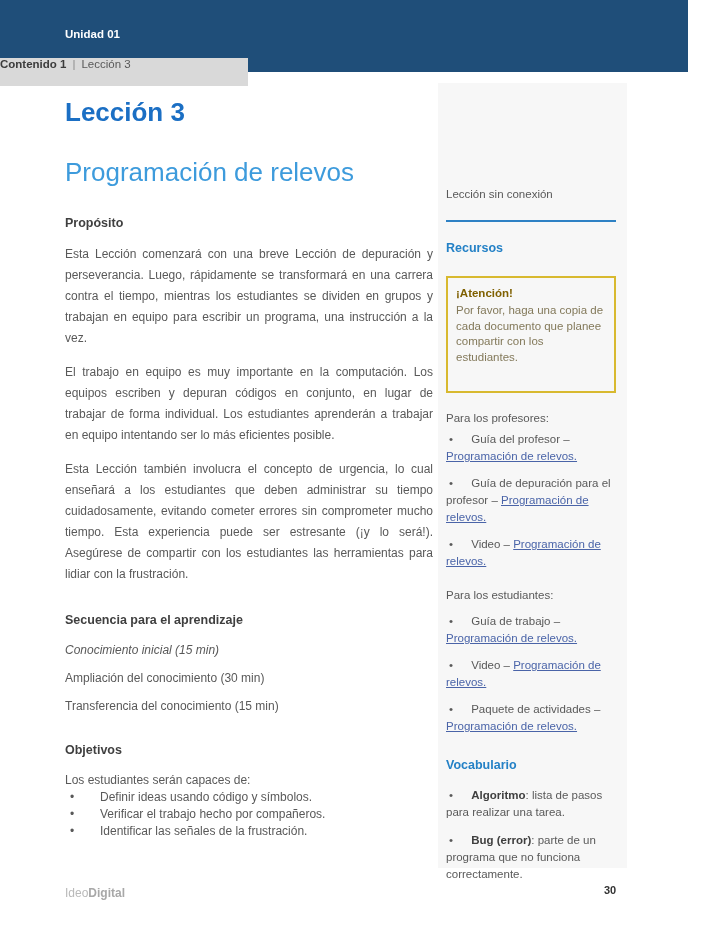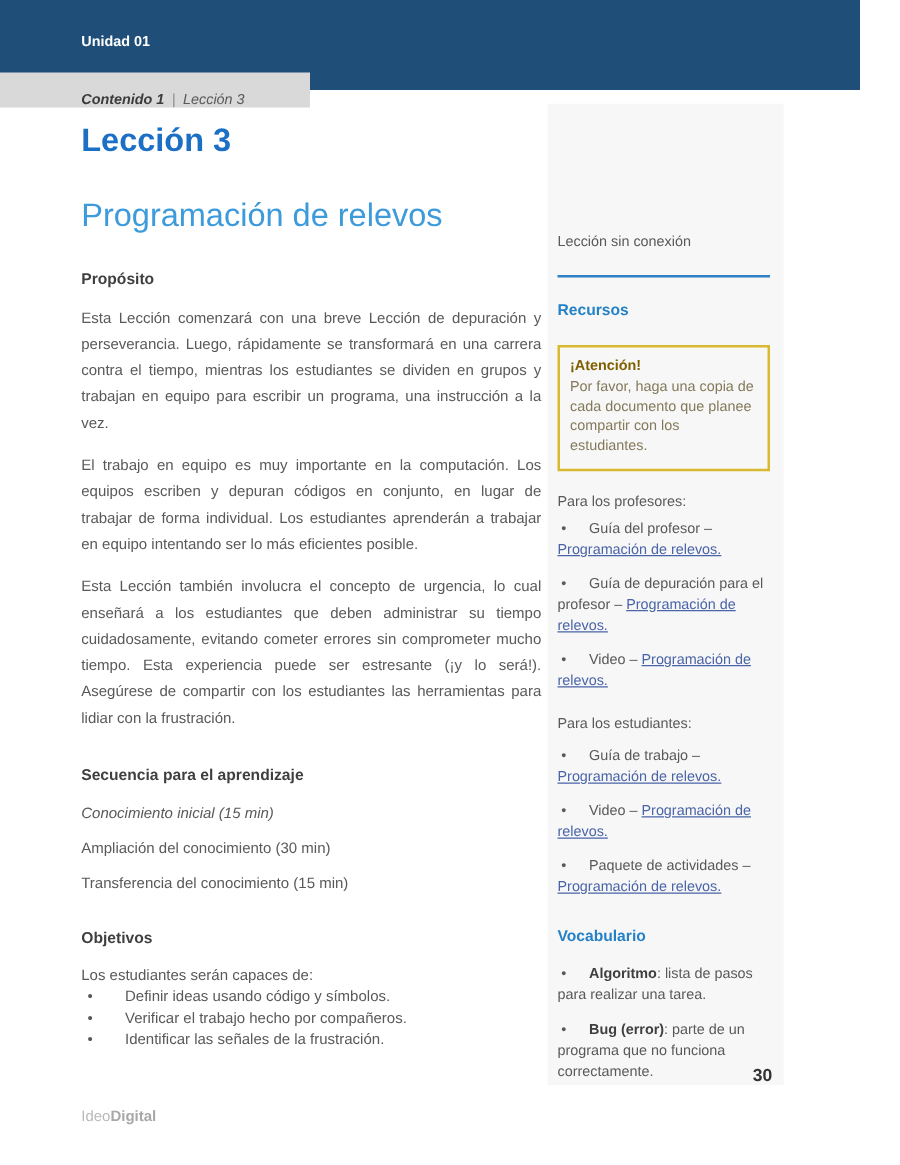--- a/index.html
+++ b/index.html
@@ -3,59 +3,59 @@
 <meta charset="utf-8">
 <style>
   html,body{margin:0;padding:0;background:#ffffff;}
   .page{position:relative;width:688px;height:932px;background:#ffffff;overflow:hidden;
         font-family:"Liberation Sans",sans-serif;-webkit-font-smoothing:antialiased;}
 
   
   .header-bar{position:absolute;top:0;left:0;width:720px;height:72px;background:#1F4E79;}
   .unit-label{position:absolute;left:65px;top:28px;color:#ffffff;font-weight:bold;font-size:11.5px;}
   .crumb-bar{position:absolute;top:58px;left:0;width:248px;height:28px;background:#D9D9D9;
-             display:flex;align-items:flex-end;padding-left:65px;box-sizing:border-box;
-             font-size:11.5px;color:#595959;font-style:italic;}
+             display:flex;align-items:flex-start;box-sizing:border-box;
+             font-size:11.5px;color:#595959;}
   .crumb-primary{font-weight:bold;color:#3b3b3b;}
   .crumb-sep{margin:0 6px;color:#8c8c8c;}
 
   
   .main-col{position:absolute;left:65px;top:97px;width:368px;}
   .lesson-number{font-size:26px;font-weight:bold;color:#1B6FC4;margin:0;line-height:30px;}
   .page-title{font-size:26px;font-weight:normal;color:#3D9BDC;margin:29px 0 0 0;line-height:32px;}
   .section-head{font-size:12.5px;font-weight:bold;color:#3f3f3f;margin:27px 0 0 0;line-height:16px;}
   .body-par{font-size:12px;line-height:21px;color:#595959;text-align:justify;margin:13px 0 0 0;}
   .seq-item{font-size:12px;color:#595959;margin-top:11px;line-height:17px;}
   .obj-intro{font-size:12px;color:#595959;margin-top:14px;line-height:17px;}
   .obj-item{font-size:12px;color:#595959;line-height:17px;padding-left:35px;position:relative;}
   .obj-item::before{content:"•";position:absolute;left:5px;top:0;}
 
   
   .sidebar{position:absolute;left:438px;top:83px;width:189px;height:785px;background:#F7F7F7;
            box-sizing:border-box;padding:0 11px 0 8px;}
   .offline-label{margin-top:104px;text-align:left;font-size:11.5px;color:#595959;line-height:15px;}
   .sidebar-divider{height:2px;background:#2E81C4;margin-top:18px;}
   .side-blue-head{margin-top:18px;font-size:12.5px;font-weight:bold;color:#2481C6;line-height:16px;}
-  .attn-box{margin-top:20px;border:2px solid #D8B92F;padding:8px 8px 10px 8px;}
+  .attn-box{margin-top:20px;border:2px solid #D8B92F;padding:8px 8px 26px 8px;}
   .attn-title{font-size:11.5px;font-weight:bold;color:#7F6000;line-height:15px;}
   .attn-body{font-size:11.5px;color:#83795A;line-height:15.5px;margin-top:2px;}
   .group-head{margin-top:17px;font-size:11.5px;color:#595959;line-height:16px;}
   .res-item{margin-top:10px;font-size:11.5px;color:#595959;line-height:17px;}
   .res-item::before{content:"•";display:inline-block;width:22px;padding-left:3px;box-sizing:border-box;}
   .res-item.first{margin-top:5px;}
   .res-link{color:#4A64A8;text-decoration:underline;cursor:pointer;}
   .vocab-item{margin-top:11px;font-size:11.5px;color:#595959;line-height:17px;}
   .vocab-item::before{content:"•";display:inline-block;width:22px;padding-left:3px;box-sizing:border-box;}
   .vocab-term{font-weight:bold;color:#3f3f3f;}
 
   
   .footer-brand{position:absolute;left:65px;top:886px;font-size:12px;color:#b9b9b9;}
   .footer-brand .bold{font-weight:bold;color:#a8a8a8;}
-  .page-num{position:absolute;left:598px;top:852px;width:24px;text-align:center;
-            font-size:14px;font-weight:bold;color:#323232;}
+  .page-num{position:absolute;left:598px;top:884px;width:24px;text-align:center;
+            font-size:11px;font-weight:bold;color:#323232;}
 </style>
 </head>
 <body>
 
 <div class="page">
 
   <div class="header-bar"></div>
   <div class="unit-label">Unidad 01</div>
   <div class="crumb-bar">
     <span class="crumb-primary">Contenido 1</span>

